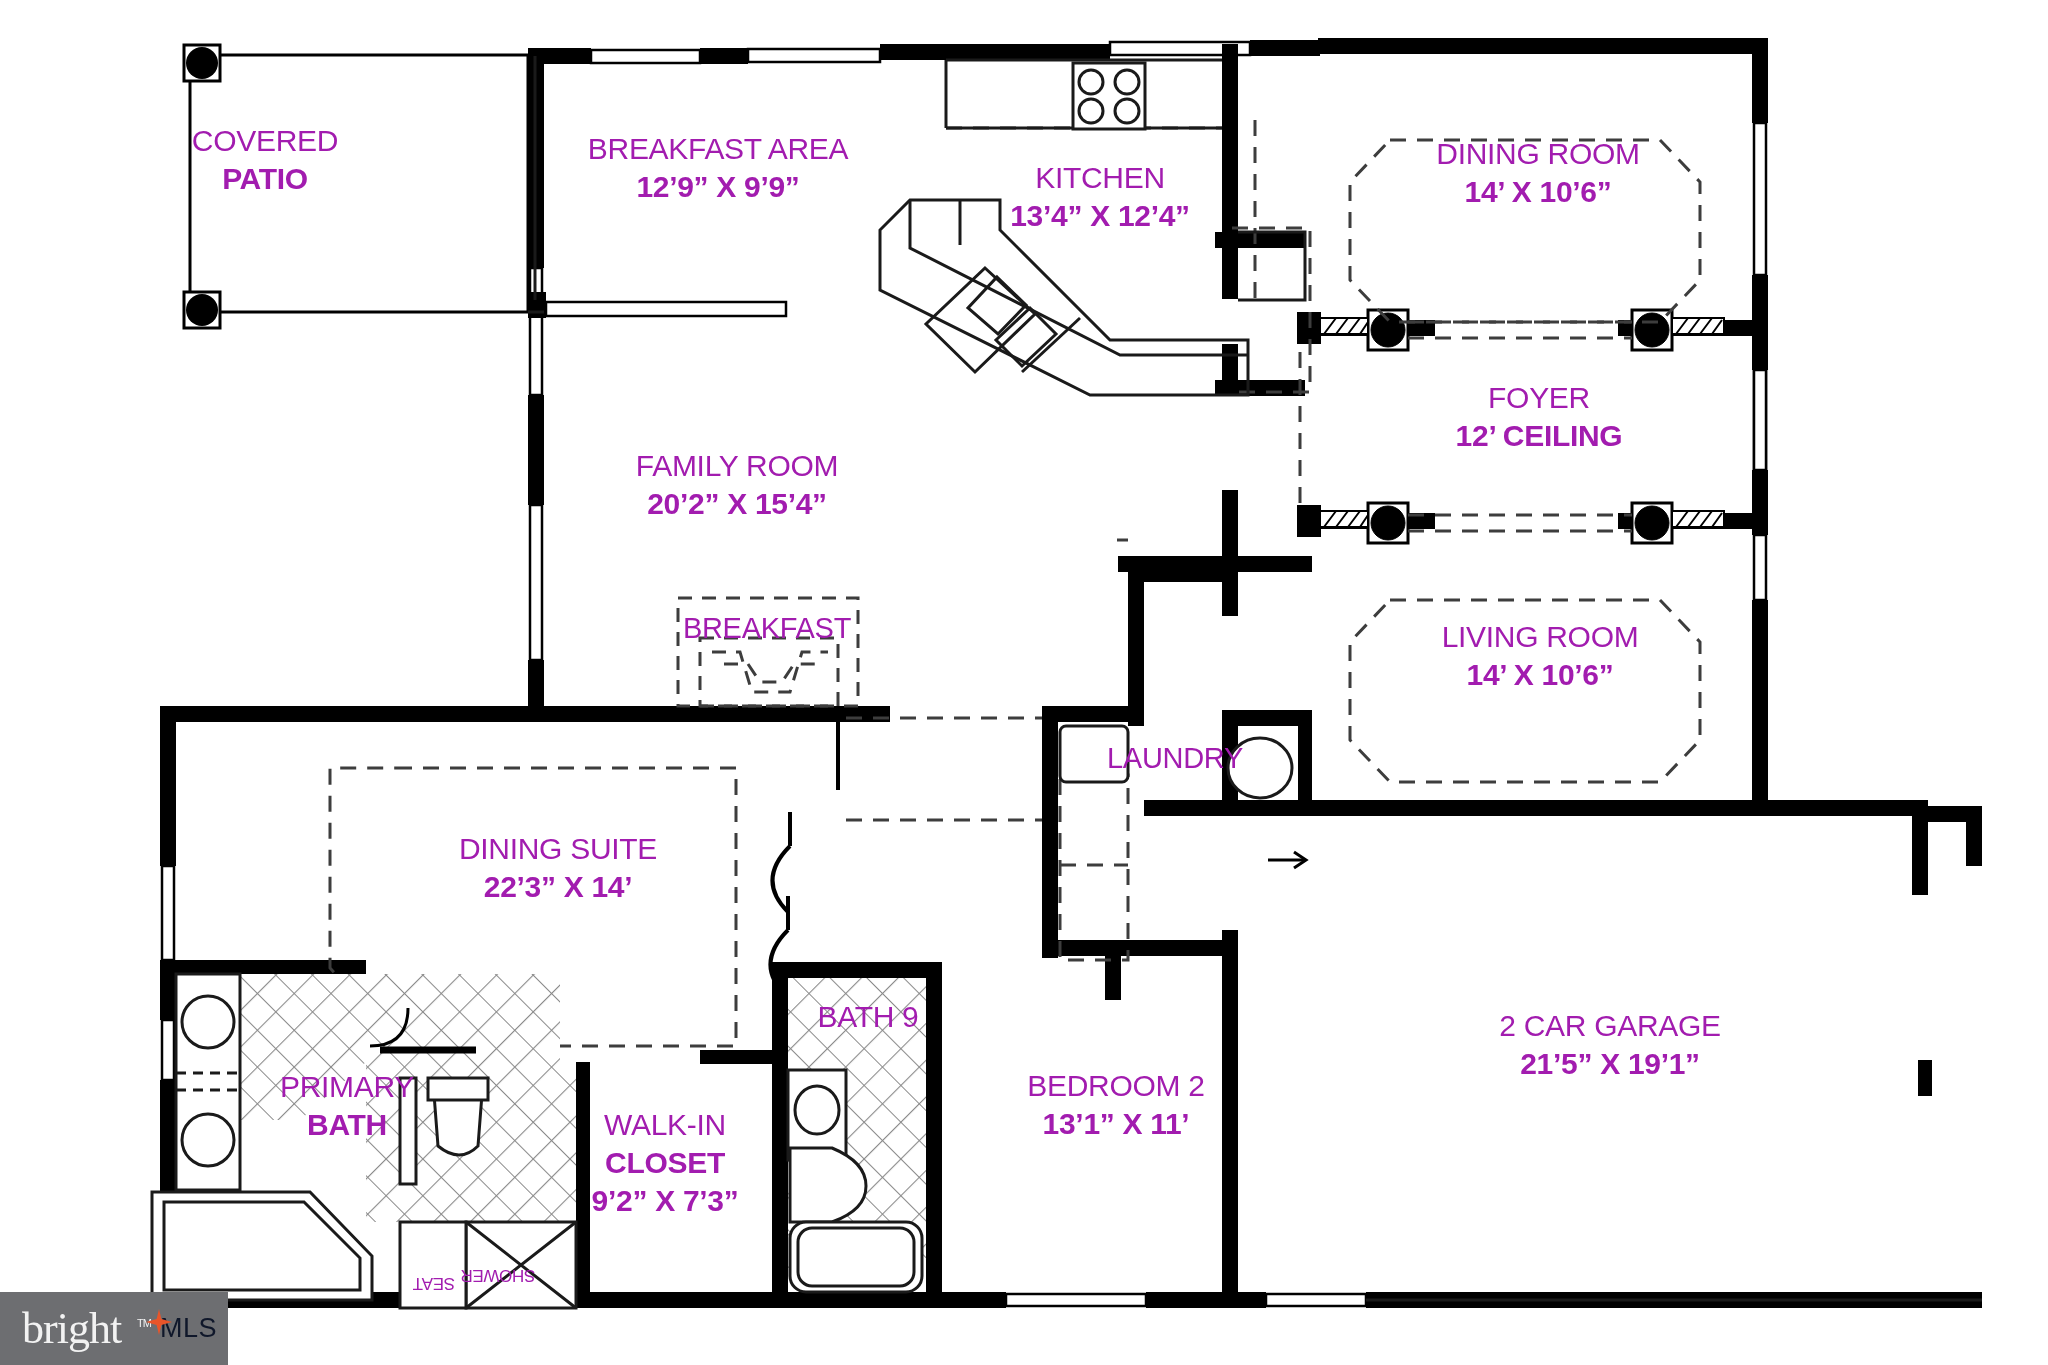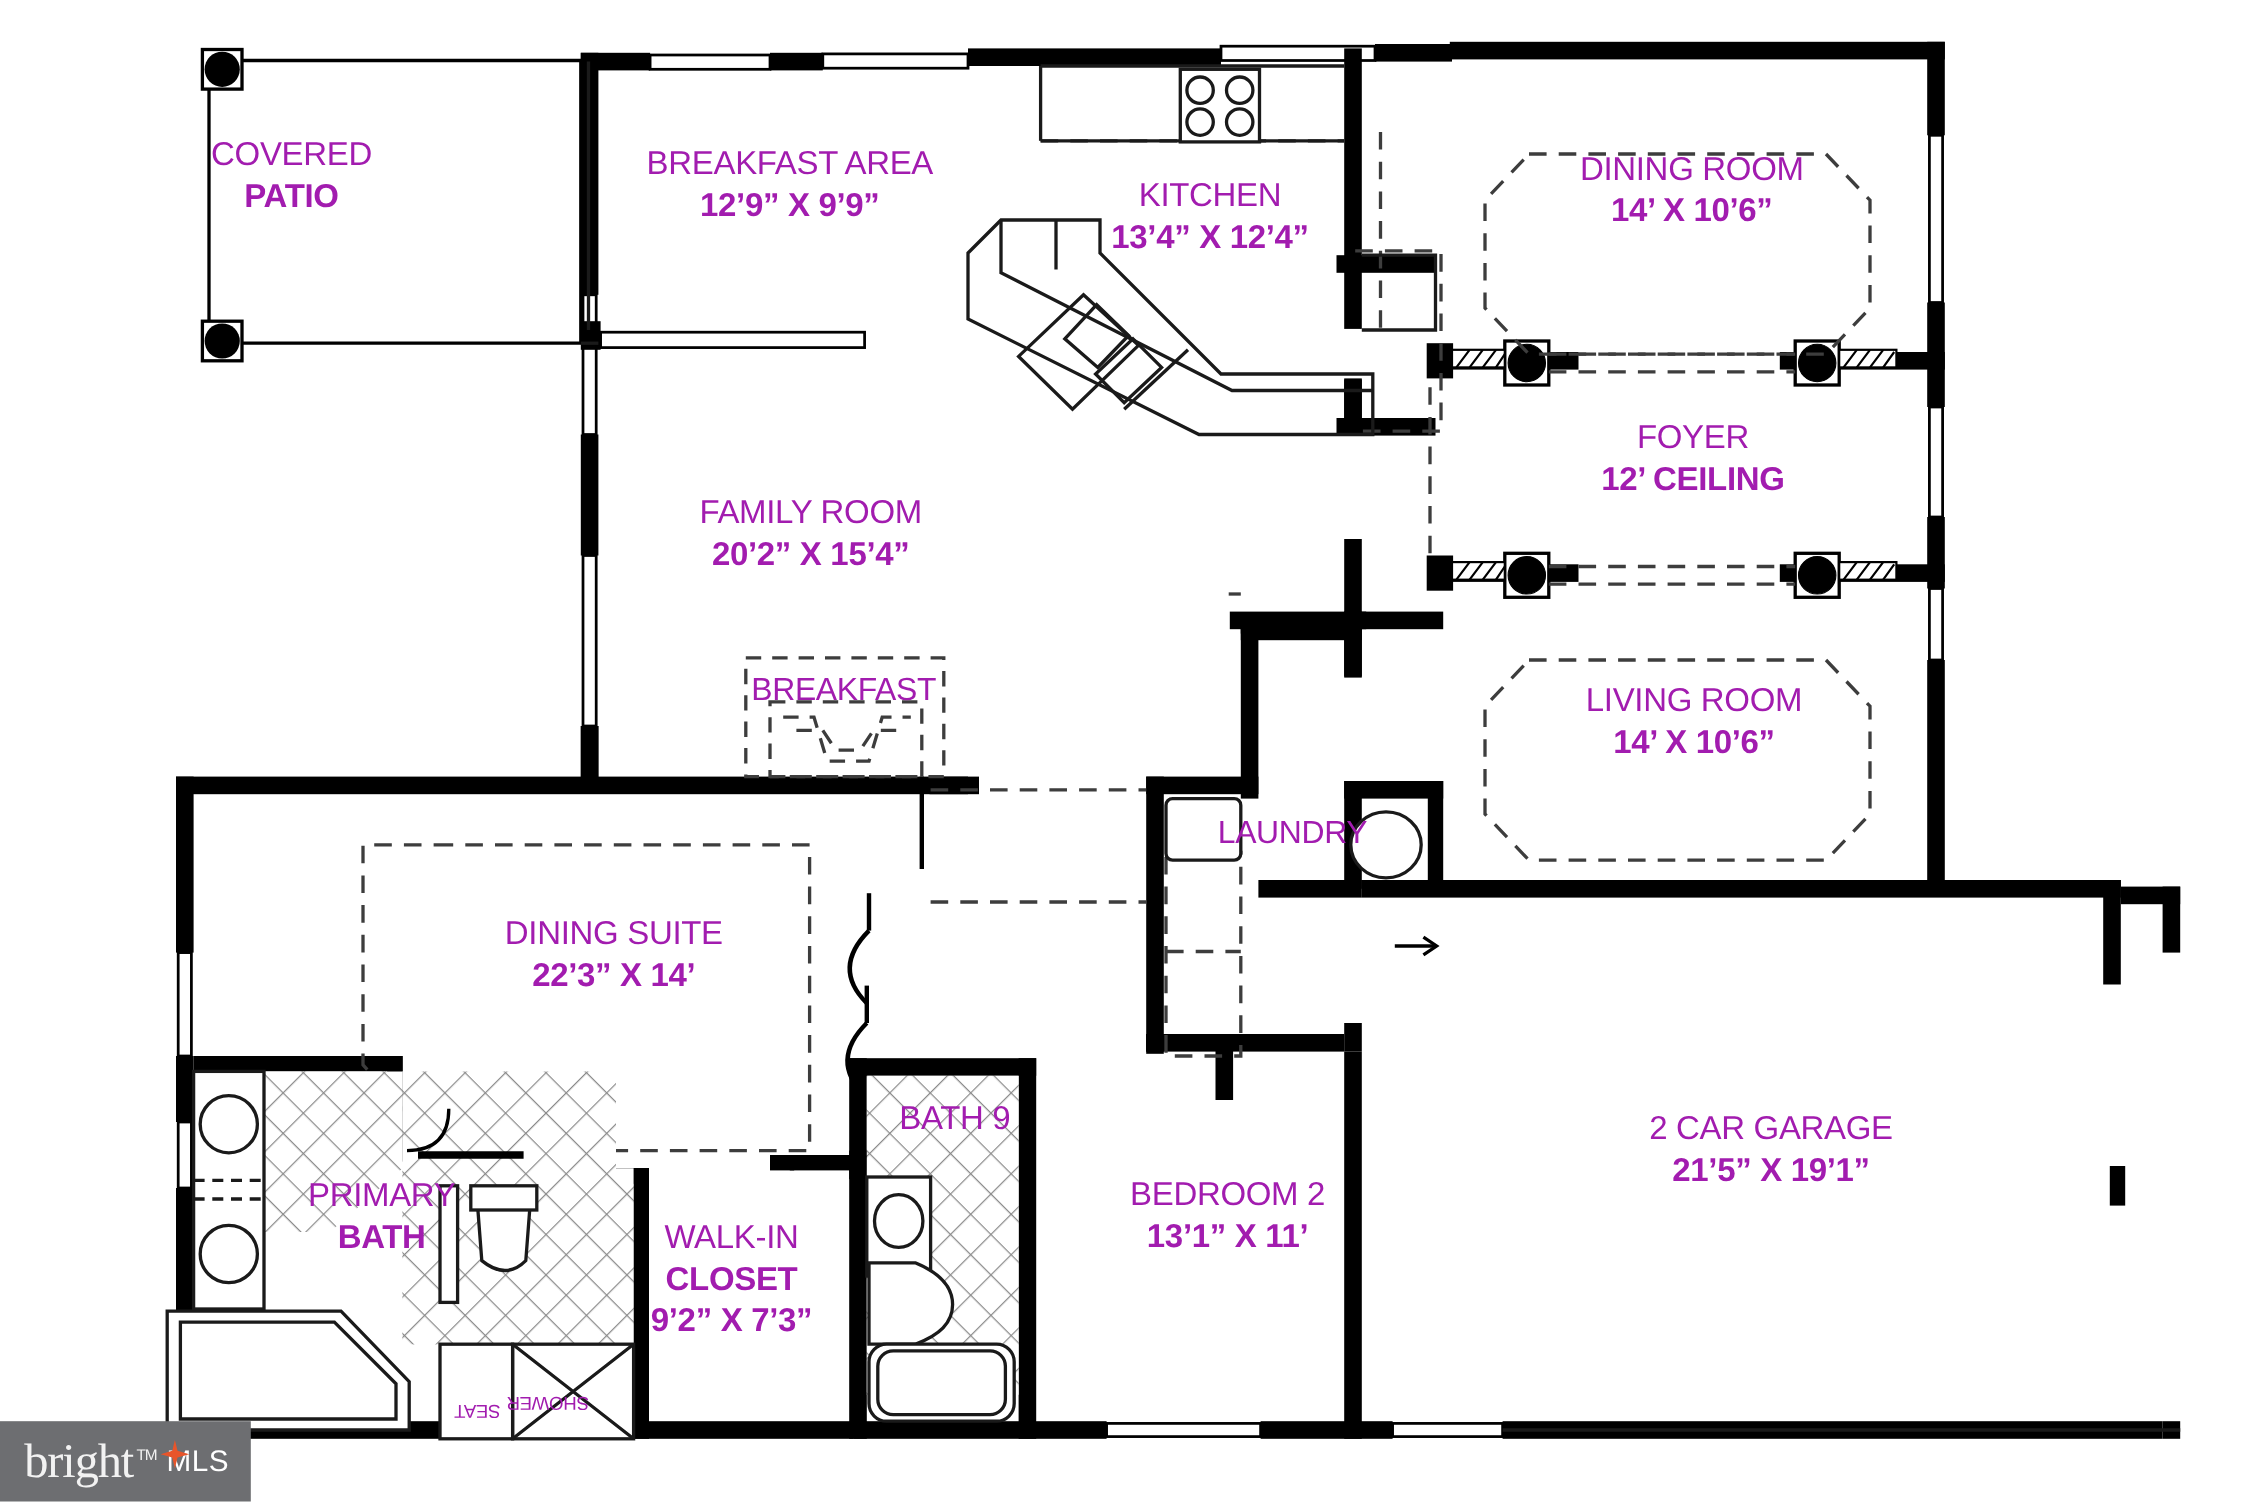--- a/index.html
+++ b/index.html
@@ -31,25 +31,25 @@
     position:absolute;left:0px;top:1292px;width:228px;height:73px;
     background:#6d6e71;display:flex;align-items:center;
     box-sizing:border-box;padding-left:22px;
   }
   #brightmls .bw{
     font-family:"Liberation Serif", serif;
     font-size:44px;color:#f2f2f2;font-weight:400;letter-spacing:-1px;
     position:relative;
   }
   #brightmls .tm{
-    font-family:"Liberation Sans", sans-serif;font-size:14px;color:#f2f2f2;
-    vertical-align:super;margin-left:3px;
+    font-family:"Liberation Sans", sans-serif;font-size:11px;color:#f2f2f2;
+    vertical-align:super;margin-left:16px;
   }
   #brightmls .mls{
-    font-family:"Liberation Sans", sans-serif;font-size:27px;color:#ffffff;
+    font-family:"Liberation Sans", sans-serif;font-size:27px;color:#0f172a;
     letter-spacing:0.5px;margin-left:9px;
   }
   #brightmls .spark{
     position:absolute;left:124px;top:6px;width:26px;height:26px;
     pointer-events:none;
   }
 </style>
 </head>
 <body>
 

